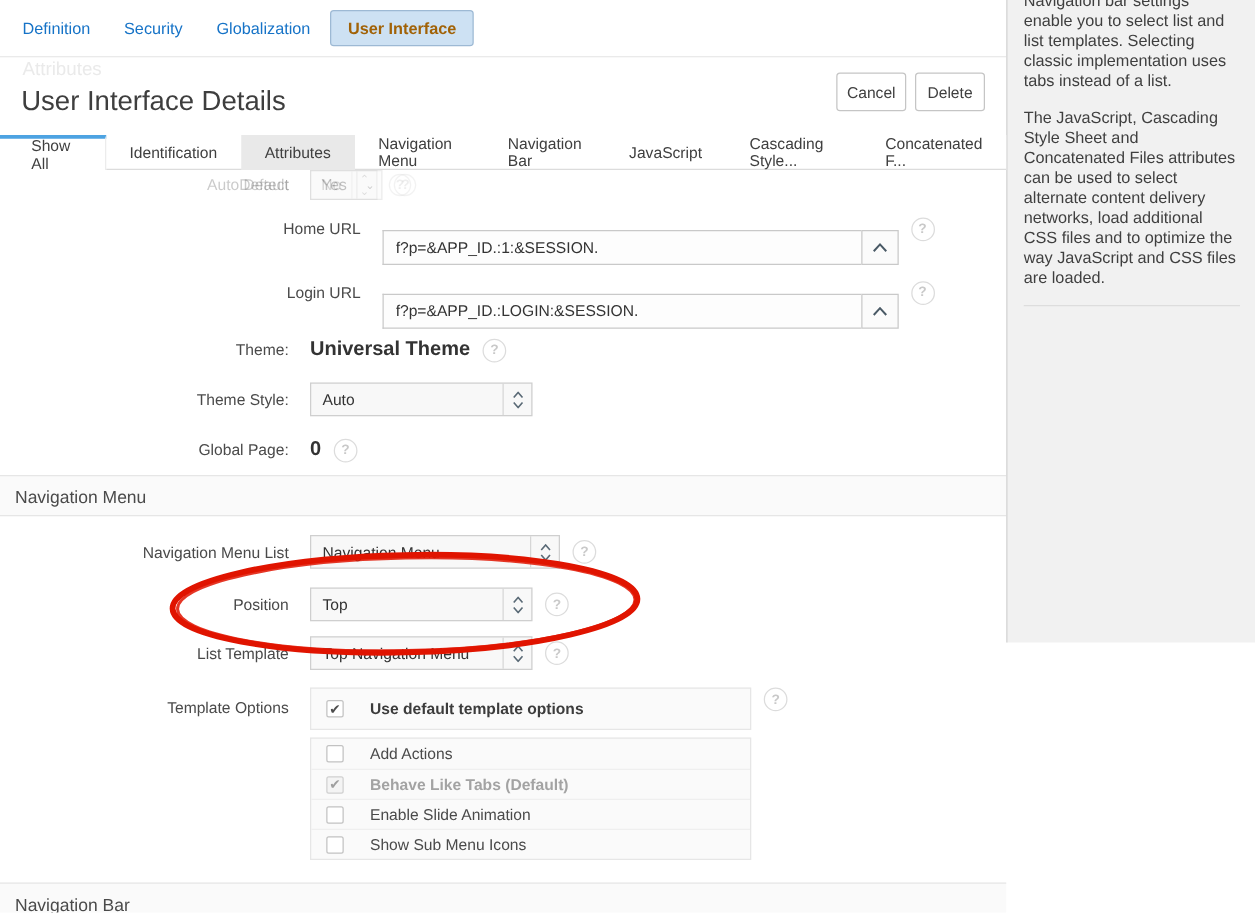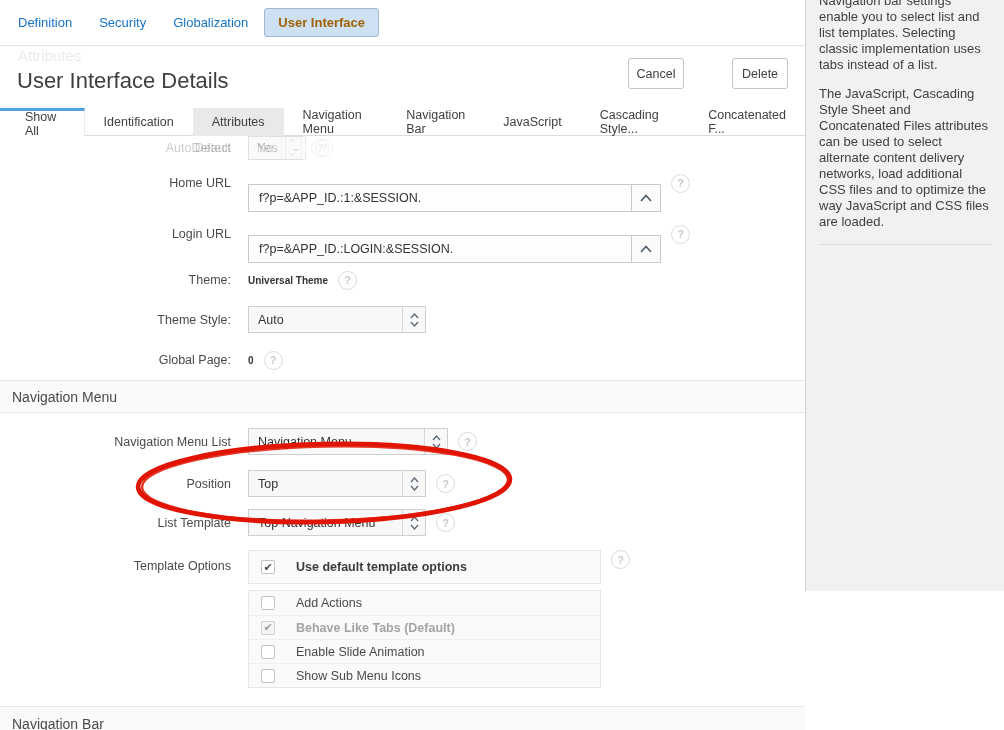--- a/index.html
+++ b/index.html
@@ -15,21 +15,21 @@
     border-bottom:1px solid #e4e4e4; background:#fff; }
   .app-tab-link { font-size:13px; color:#1673c7; margin-right:27px; cursor:pointer; }
   .app-tab-link.g { margin-right:16px; }
   .app-tab-pill { font-size:13px; font-weight:bold; color:#a16207; background:#cde1f3;
     border:1px solid #9db9d4; border-radius:3px; padding:6px 13px; cursor:default; }
 
   
   .dlg-head { position:relative; height:62px; background:#fff; }
   .ghost-attr { position:absolute; left:18px; top:1px; font-size:15px; color:#eaeaea; }
   .dlg-title { position:absolute; left:17px; top:22px; font-size:22px; font-weight:400; color:#3e3e3e; }
-  .dlg-btns { position:absolute; right:17px; top:12px; display:flex;gap:41px; }
+  .dlg-btns { position:absolute; right:17px; top:12px; display:flex; }
   .btn { height:31px; border-radius:3px; font-size:12.5px; display:flex; align-items:center;
     justify-content:center; cursor:pointer; }
   .btn.plain { background:#fff; border:1px solid #c5c5c5; color:#404040; width:56px; margin-left:7px; }
   .btn.hot { background:#2f72b8; border:1px solid #2a66a6; color:#fff; font-weight:bold;
     width:107px; margin-left:7px; }
 
   
   .ghost-row { position:absolute; display:flex; align-items:center; opacity:.35; pointer-events:none; }
   .ghost-row .glabel { width:248px; text-align:right; padding-right:17px; font-size:12.5px; color:#6b6b6b; }
   .ghost-sel { display:flex; align-items:center; border:1px solid #c9c9c9; background:#f7f7f7;
@@ -57,21 +57,21 @@
   .flabel { width:248px; text-align:right; padding-right:17px; font-size:12.5px; color:#4a4a4a; }
   .urlwrap { display:flex; height:28px;margin-top:30px; }
   .url-input { width:383px; height:28px; border:1px solid #c9c9c9; border-right:none;
     background:#fdfdfd; font-size:12.5px; color:#333; padding:0 10px;
     font-family:"Liberation Sans", sans-serif; }
   .up-btn { width:30px; height:28px; border:1px solid #c9c9c9; background:#fbfbfb;
     display:flex; align-items:center; justify-content:center; cursor:pointer; color:#4a5a66; }
   .help { width:19px; height:19px; border:1.5px solid #dcdcdc; border-radius:50%;
     margin-left:10px; color:#c9c9c9; font-size:11px; font-weight:bold; display:flex;
     align-items:center; justify-content:center; flex:none; cursor:pointer; }
-  .ro-val { font-size:10px; font-weight:bold; color:#333; }
+  .ro-val { font-size:16px; font-weight:bold; color:#333; }
   .select { display:flex; align-items:center; height:27px; border:1px solid #cfcfcf;
     background:#f8f8f8; cursor:pointer; }
   .select .stext { flex:1; padding:0 9px; font-size:12.5px; color:#333; }
   .select .spin { width:23px; align-self:stretch; border-left:1px solid #d6d6d6;
     display:flex; flex-direction:column; align-items:center; justify-content:center; }
   .spin svg { display:block; }
   .w178 { width:178px; } .w200 { width:200px; }
 
   .section-hdr { border-top:1px solid #e6e6e6; border-bottom:1px solid #e6e6e6;
     background:#fafafa; display:flex; align-items:center; padding-left:12px;
@@ -91,30 +91,30 @@
   .opt-label.dim { color:#a3a3a3; font-weight:bold; }
 
   .partial-select { width:178px; height:3px; border:1px solid #cfcfcf; border-bottom:none;
     background:#f8f8f8; }
 
   
   .annot { position:absolute; left:128px; top:437px; width:396px; height:94px;
     pointer-events:none; z-index:5; }
 
   
-  .sidebar { position:absolute; left:805px; top:0; width:199px; height:591px;
+  .sidebar { position:absolute; left:805px; top:0; width:199px; height:514px;
     background:#f1f1f1; border-left:1px solid #d4d4d4; overflow:hidden; }
   .sidebar-inner { padding:0 12px 0 13px; }
   .sidebar p { font-size:13px; line-height:16px; color:#3f3f3f; }
   .sb-p1 { margin-top:-7px; }
   .sb-p2 { margin-top:13px; }
   .sb-divider { border-top:1px solid #dddddd; margin-top:14px; } .mt3{margin-top:3px;} .mt6{margin-top:6px;} .mt9{margin-top:9px;}
   .mt10{margin-top:10px;} .mt11{margin-top:11px;} .mt12{margin-top:12px;} .mt14{margin-top:14px;}
   .mt15{margin-top:15px;} .mt16{margin-top:16px;} .mt17{margin-top:17px;} .mt18{margin-top:18px;}
-  .h20{height:20px;} .h27{height:27px;} .h28{height:40px;} .h33{height:33px;} .h36{height:36px;}
+  .h20{height:20px;} .h27{height:27px;} .h28{height:40px;justify-content:center;} .h33{height:33px;} .h36{height:36px;}
 </style>
 </head>
 <body>
 
 <div class="stage">
 
   <div class="main">
 
     <div class="app-tabs">
       <span class="app-tab-link">Definition</span>

